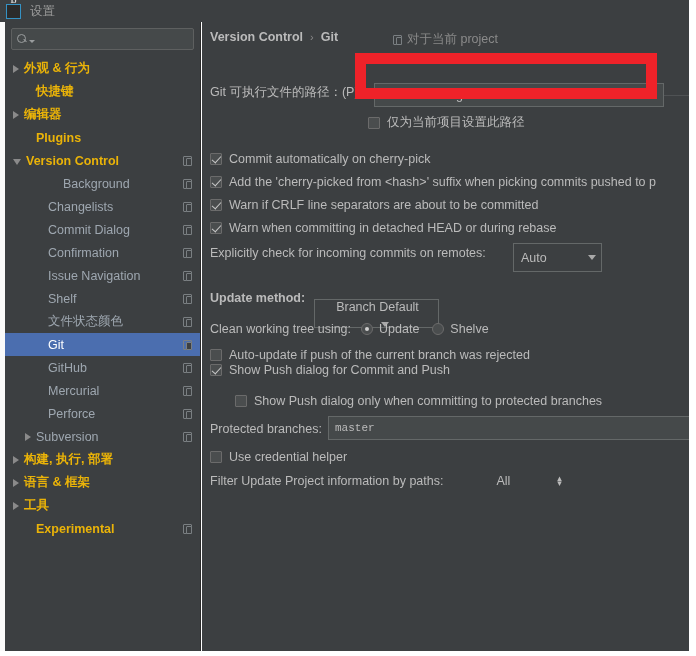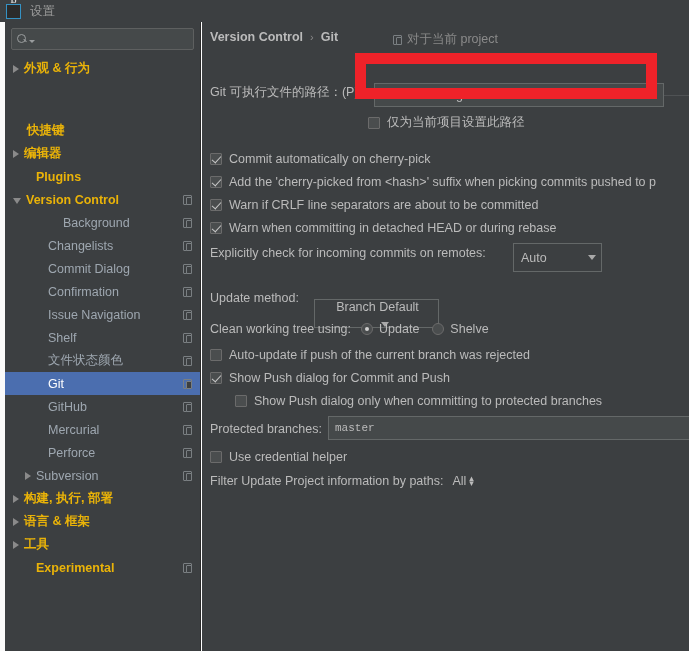--- a/index.html
+++ b/index.html
@@ -229,21 +229,21 @@
         <div class="search-icon"></div>
         <div class="search-caret"></div>
         <input class="search-input" type="text" placeholder="" style="">
       </div>
     </div>
     <div class="tree" id="tree">
         <div class="tree-row bold" style="padding-left: 8px;">
           <span class="arrow"></span>
           <span class="tree-label">外观 &amp; 行为</span>
         </div>
-        <div class="tree-row bold" style="padding-left: 11px; margin-top: 39px;">
+        <div class="tree-row bold" style="padding-left: 20px;">
           <span class="arrow none" style="margin-right: 11px;"></span>
           <span class="tree-label">快捷键</span>
         </div>
         <div class="tree-row bold" style="padding-left: 8px;">
           <span class="arrow"></span>
           <span class="tree-label">编辑器</span>
         </div>
         <div class="tree-row bold" style="padding-left: 20px;">
           <span class="arrow none" style="margin-right: 11px;"></span>
           <span class="tree-label">Plugins</span>
@@ -379,42 +379,42 @@
       </div>
 
     <div class="row" style="left:8px; top:224px;">
       <span class="lbl">Explicitly check for incoming commits on remotes:</span>
     </div>
     <div class="combo" style="position:absolute; left:311px; top:221px; width:89px;">
       <span class="ctext">Auto</span>
       <span class="carrow"></span>
     </div>
 
-    <div class="row" style="left:8px; top:269px;">
+    <div class="row" style="left:8px; top:269px;font-weight:bold;">
       <span class="lbl">Update method:</span>
     </div>
     <div class="combo" style="position:absolute; left:112px; top:277px; width:125px;flex-direction:column;">
       <span class="ctext">Branch Default</span>
       <span class="carrow"></span>
     </div>
 
     <div class="row" style="left:8px; top:300px;">
       <span class="lbl">Clean working tree using:</span>
       <span class="radio on" style="margin-left:10px;"></span>
       <span class="lbl">Update</span>
       <span class="radio" style="margin-left:13px;"></span>
       <span class="lbl">Shelve</span>
     </div>
 
     <div class="row" style="left:8px; top:326px;">
       <span class="cb"></span>
       <span class="lbl">Auto-update if push of the current branch was rejected</span>
     </div>
 
-    <div class="row" style="left:8px; top:349px;">
+    <div class="row" style="left:8px; top:341px;">
       <span class="cb checked"></span>
       <span class="lbl">Show Push dialog for Commit and Push</span>
     </div>
 
     <div class="row" style="left:33px; top:372px;">
       <span class="cb"></span>
       <span class="lbl">Show Push dialog only when committing to protected branches</span>
     </div>
 
     <div class="row" style="left:8px; top:400px;">
@@ -422,21 +422,21 @@
     </div>
     <div class="textfield mono" style="position:absolute; left:126px; top:394px; width:380px;">
       <span>master</span>
     </div>
 
     <div class="row" style="left:8px; top:428px;">
       <span class="cb"></span>
       <span class="lbl">Use credential helper</span>
     </div>
 
-    <div class="row" style="left:8px; top:452px;">
+    <div class="row" style="left:8px; top:452px;gap:44px;">
       <span class="lbl">Filter Update Project information by paths:</span>
       <span class="lbl" style="margin-left:9px;text-align:center;">All</span>
       <span class="updown">
         <span>▴</span>
           <span>▾</span>
       </span>
     </div>
 
   </div>
 

